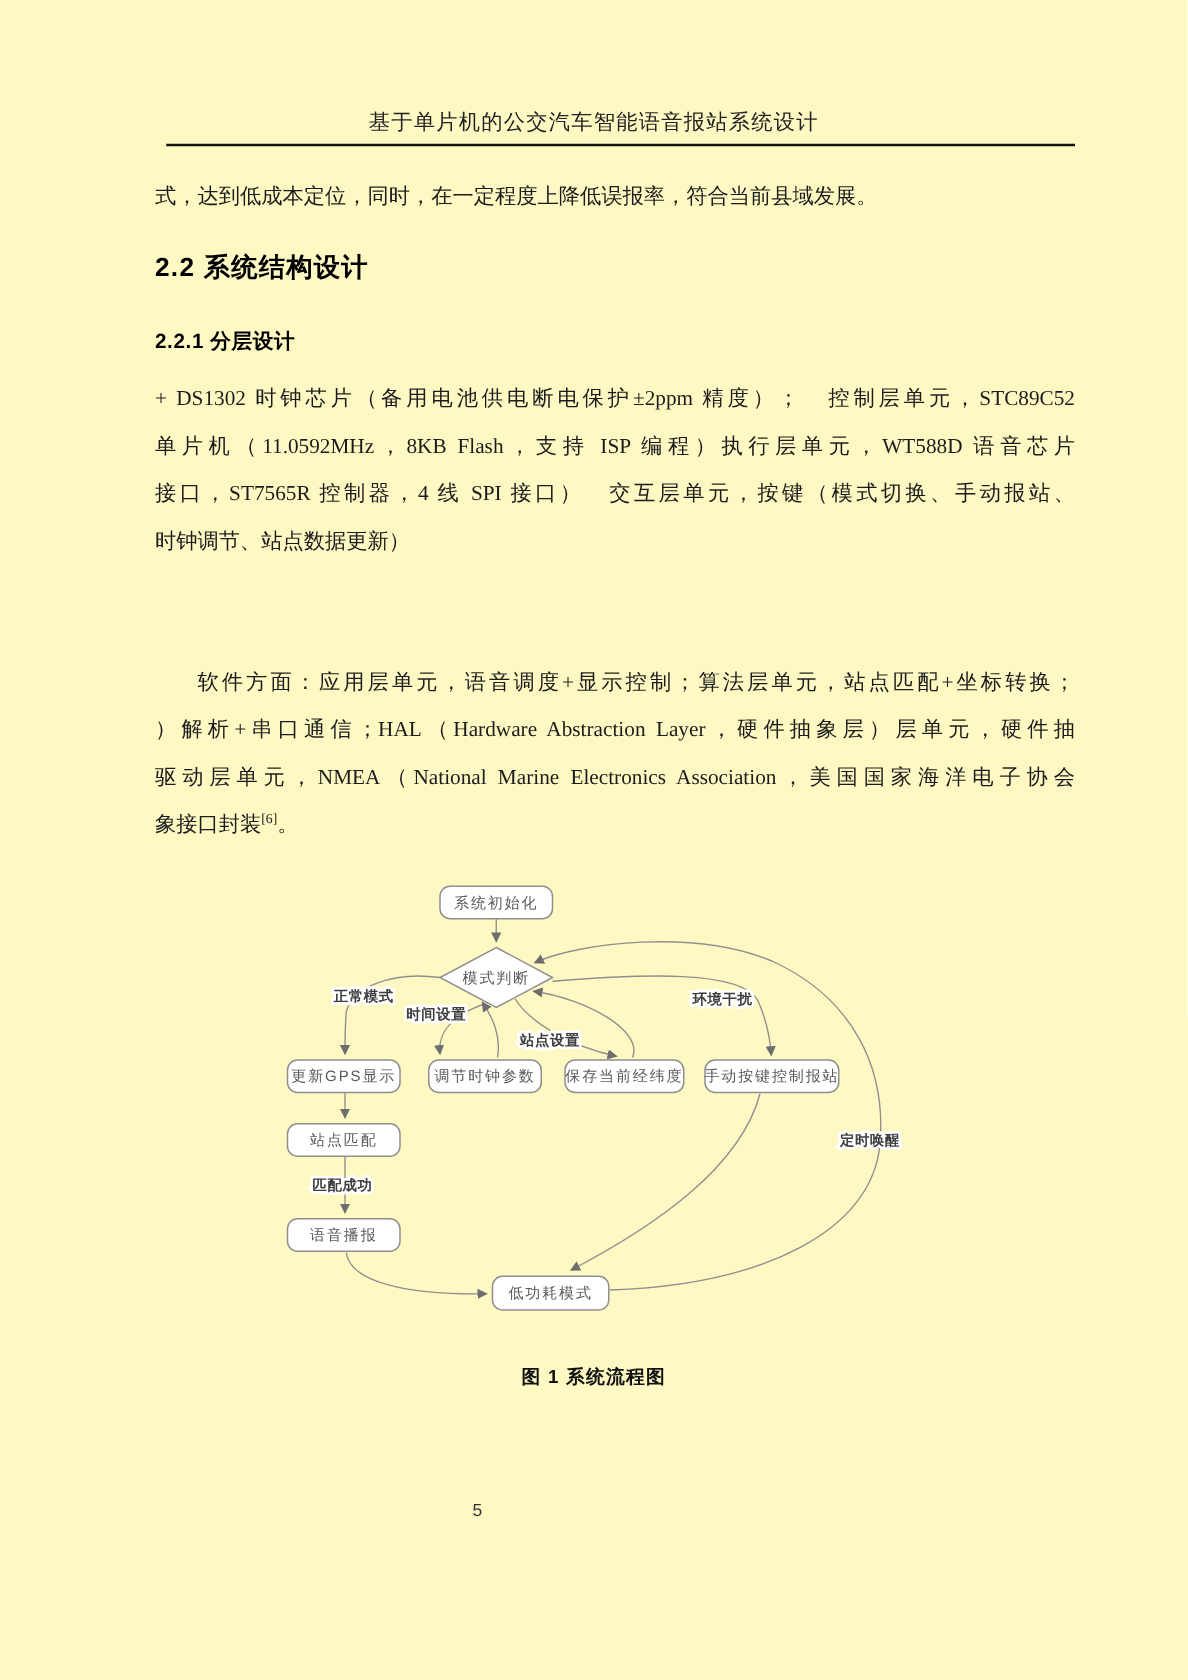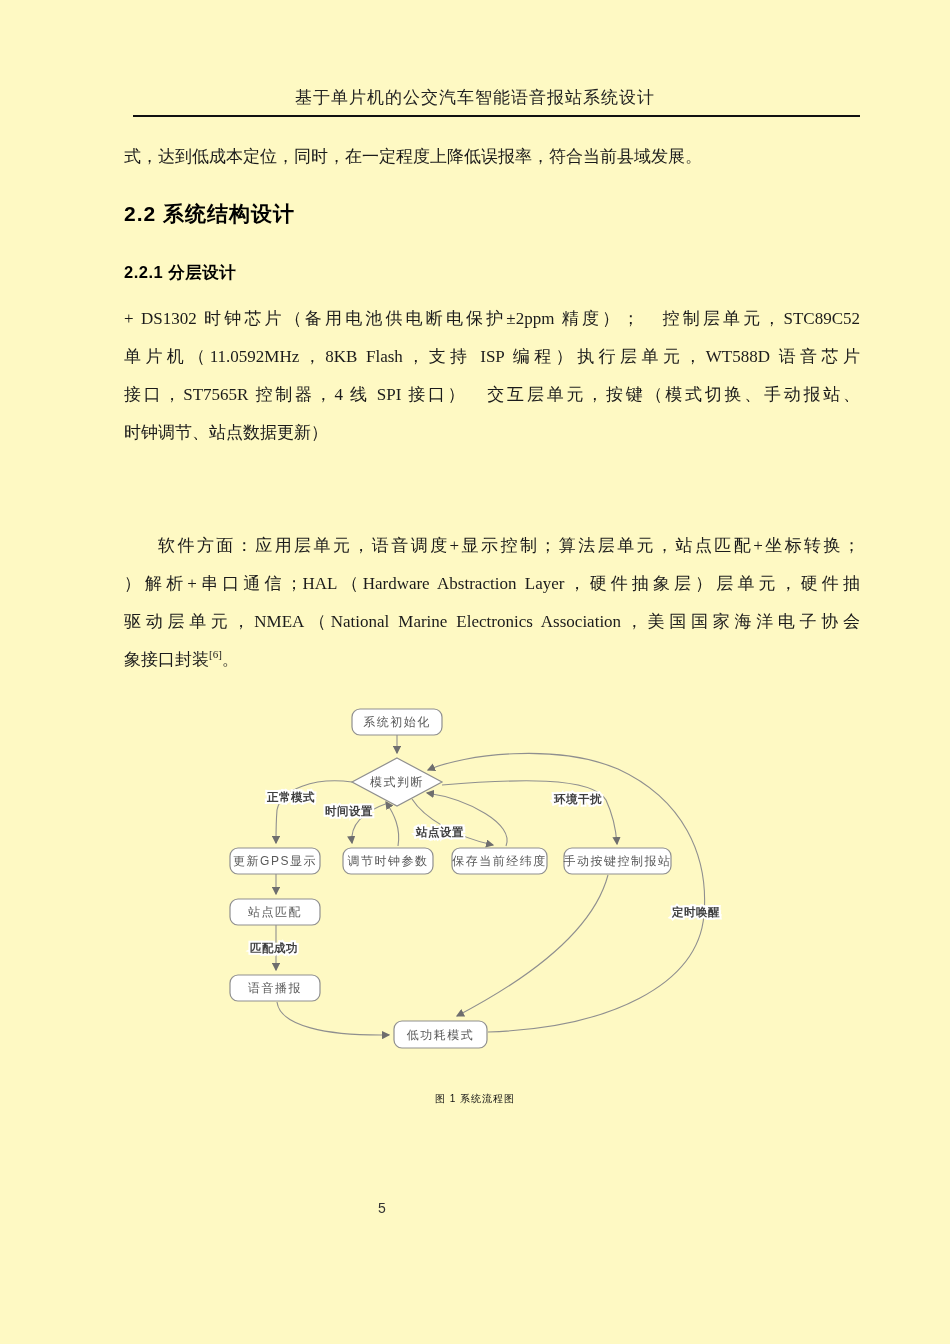--- a/index.html
+++ b/index.html
@@ -32,21 +32,21 @@
   .para-hw { top:300px; }
   .para-sw { top:527px; }
   .jline { text-align:justify; text-align-last:justify; }
   .indent { text-indent:2em; }
   .line { white-space:nowrap; }
   sup { font-size:11px; vertical-align:super; line-height:0; }
   .figure-svg { position:absolute; left:0; top:695px; }
   .fig-caption {
     position:absolute; left:0; top:1092px; width:950px; text-align:center;
     font-family:"Liberation Sans", sans-serif;
-    font-size:10px; font-weight:normal; color:#111; letter-spacing:1px;
+    font-size:15px; font-weight:bold; color:#111; letter-spacing:1px;
   }
   .page-num {
     position:absolute; left:378px; top:1200px; font-size:14px; color:#333;
     font-family:"Liberation Sans", sans-serif;
   }
 </style>
 </head>
 <body>
 
 <div class="page">

